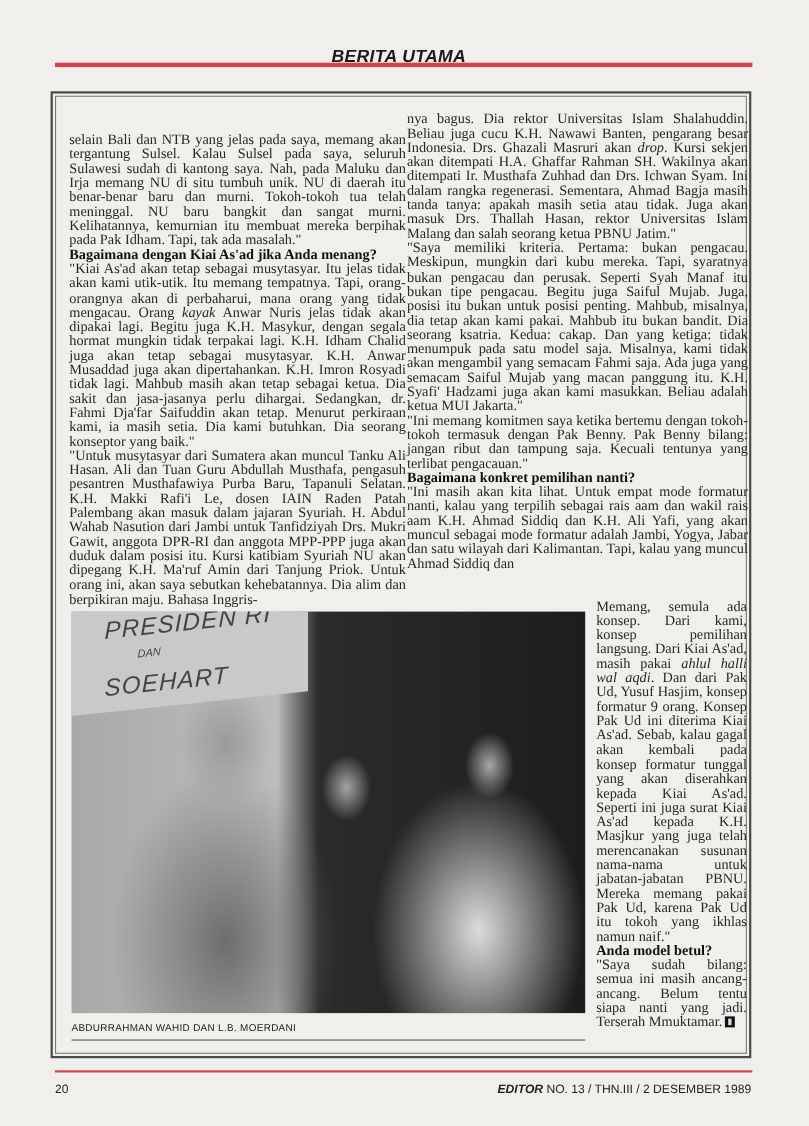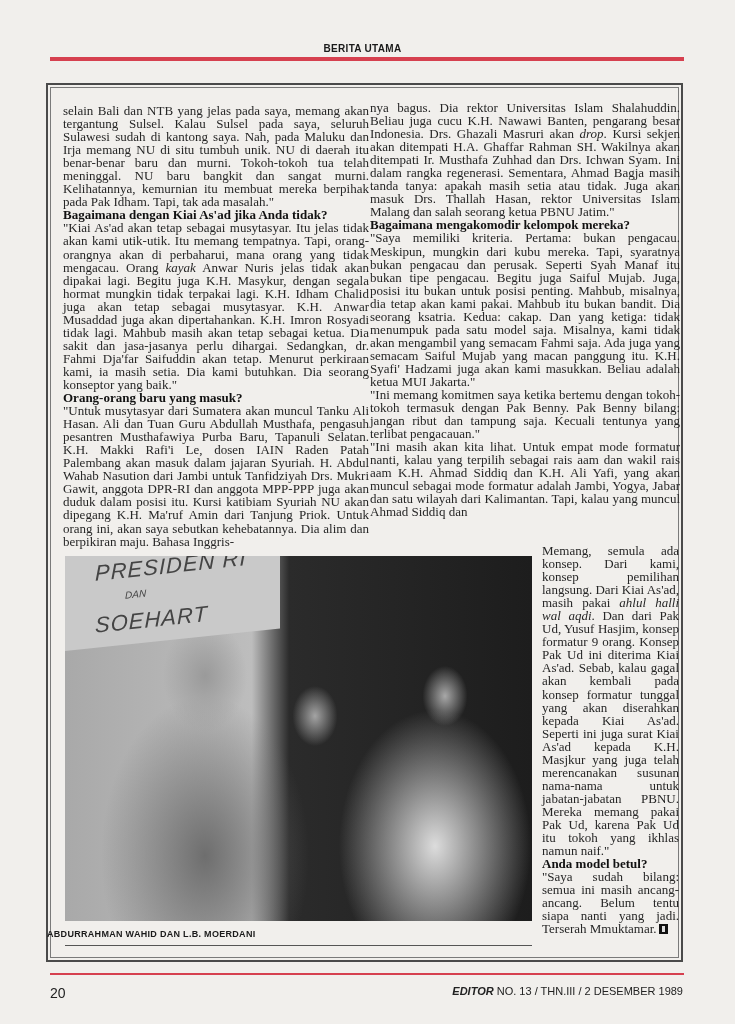--- a/index.html
+++ b/index.html
@@ -6,21 +6,21 @@
   body {
     width:735px; height:1024px; overflow:hidden;
     background:#f1efec;
     font-family:"Liberation Serif","DejaVu Serif",serif;
     color:#222;
     position:relative;
   }
   .section-label {
     position:absolute; top:43px; left:0; width:725px; text-align:center;
     font-family:"Liberation Sans","DejaVu Sans",sans-serif;
-    font-weight:bold; font-size:10px; letter-spacing:0.3px;
+    font-weight:bold; font-style:italic; font-size:16px; letter-spacing:0.3px;
     color:#1a1a1a;
   }
   .rule-top {
     position:absolute; top:57px; left:50px; width:634px; height:4px;
     background:#d6404f;
   }
   .rule-bottom {
     position:absolute; top:973px; left:50px; width:634px; height:2px;
     background:#d6404f;
   }
@@ -33,21 +33,21 @@
     content:""; position:absolute; top:2px; left:2px; right:2px; bottom:2px;
     border:1px solid #7a7a7a;
   }
   .col {
     position:absolute; font-size:13px; line-height:13.05px;
     text-align:justify; color:#262626;
   }
   .col p { margin:0; }
   .col .q { font-weight:bold; color:#111; }
   .col i { font-style:italic; }
-  #col1 { left:63px; top:104px; width:306px; }
+  #col1 { left:63px; top:120px; width:306px; }
   #col2 { left:370px; top:101px; width:310px; }
   #col3 { left:542px; top:544px; width:137px; }
   .end-mark {
     display:inline-block; width:9px; height:10px; background:#111; vertical-align:-1px; margin-left:2px;
     position:relative;
   }
   .end-mark::after { content:""; position:absolute; left:3px; top:2px; width:3px; height:6px; background:#ddd; }
   .photo {
     position:absolute; left:65px; top:556px; width:467px; height:365px;
     background:
@@ -61,56 +61,55 @@
   }
   .banner {
     position:absolute; left:0; top:0; width:215px; height:95px;
     background:#c9c9c9; transform:skewY(-6deg); transform-origin:left top;
     font-family:"Liberation Sans","DejaVu Sans",sans-serif; color:#444; font-style:italic;
   }
   .banner .l1 { position:absolute; left:30px; top:8px; font-size:22px; letter-spacing:1px; }
   .banner .l2 { position:absolute; left:60px; top:40px; font-size:10px; }
   .banner .l3 { position:absolute; left:30px; top:60px; font-size:22px; letter-spacing:1px; }
   .caption {
-    position:absolute; left:47px; top:929px;
+    position:absolute; left:65px; top:929px;
     font-family:"Liberation Sans","DejaVu Sans",sans-serif;
-    font-weight:bold; font-size:9px; letter-spacing:0.3px; color:#1a1a1a;
+    font-weight:normal; font-size:9px; letter-spacing:0.3px; color:#1a1a1a;
   }
   .caption-rule { position:absolute; left:65px; top:945px; width:467px; height:1px; background:#555; }
   .page-num {
     position:absolute; left:50px; top:985px;
-    font-family:"Liberation Sans","DejaVu Sans",sans-serif; font-size:14px; color:#222;
+    font-family:"Liberation Sans","DejaVu Sans",sans-serif; font-size:11px; color:#222;
   }
   .footer-right {
     position:absolute; right:52px; top:985px;
     font-family:"Liberation Sans","DejaVu Sans",sans-serif; font-size:11px; color:#222;
   }
   .footer-right .brand { font-weight:bold; font-style:italic; }
 </style>
 </head>
 <body>
 
 <div class="section-label">BERITA UTAMA</div>
 <div class="rule-top"></div>
 
 <div class="frame"></div>
 
 <div id="col1" class="col">
   <p>selain Bali dan NTB yang jelas pada saya, memang akan tergantung Sulsel. Kalau Sulsel pada saya, seluruh Sulawesi sudah di kantong saya. Nah, pada Maluku dan Irja memang NU di situ tumbuh unik. NU di daerah itu benar-benar baru dan murni. Tokoh-tokoh tua telah meninggal. NU baru bangkit dan sangat murni. Kelihatannya, kemurnian itu membuat mereka berpihak pada Pak Idham. Tapi, tak ada masalah."</p>
-  <p class="q">Bagaimana dengan Kiai As'ad jika Anda tidak?</p>
+  <p class="q">Bagaimana dengan Kiai As'ad jika Anda menang?</p>
   <p><span>"Kiai As'ad akan tetap sebagai musytasyar. Itu jelas tidak akan kami utik-utik. Itu memang tempatnya. Tapi, orang-orangnya akan di perbaharui, mana orang yang tidak mengacau. Orang </span><i>kayak</i><span> Anwar Nuris jelas tidak akan dipakai lagi. Begitu juga K.H. Masykur, dengan segala hormat mungkin tidak terpakai lagi. K.H. Idham Chalid juga akan tetap sebagai musytasyar. K.H. Anwar Musaddad juga akan dipertahankan. K.H. Imron Rosyadi tidak lagi. Mahbub masih akan tetap sebagai ketua. Dia sakit dan jasa-jasanya perlu dihargai. Sedangkan, dr. Fahmi Dja'far Saifuddin akan tetap. Menurut perkiraan kami, ia masih setia. Dia kami butuhkan. Dia seorang konseptor yang baik."</span></p>
-  <p class="q">Orang-orang baru yang masuk?</p>
   <p>"Untuk musytasyar dari Sumatera akan muncul Tanku Ali Hasan. Ali dan Tuan Guru Abdullah Musthafa, pengasuh pesantren Musthafawiya Purba Baru, Tapanuli Selatan. K.H. Makki Rafi'i Le, dosen IAIN Raden Patah Palembang akan masuk dalam jajaran Syuriah. H. Abdul Wahab Nasution dari Jambi untuk Tanfidziyah Drs. Mukri Gawit, anggota DPR-RI dan anggota MPP-PPP juga akan duduk dalam posisi itu. Kursi katibiam Syuriah NU akan dipegang K.H. Ma'ruf Amin dari Tanjung Priok. Untuk orang ini, akan saya sebutkan kehebatannya. Dia alim dan berpikiran maju. Bahasa Inggris-</p>
 </div>
 
 <div id="col2" class="col">
   <p><span>nya bagus. Dia rektor Universitas Islam Shalahuddin. Beliau juga cucu K.H. Nawawi Banten, pengarang besar Indonesia. Drs. Ghazali Masruri akan </span><i>drop</i><span>. Kursi sekjen akan ditempati H.A. Ghaffar Rahman SH. Wakilnya akan ditempati Ir. Musthafa Zuhhad dan Drs. Ichwan Syam. Ini dalam rangka regenerasi. Sementara, Ahmad Bagja masih tanda tanya: apakah masih setia atau tidak. Juga akan masuk Drs. Thallah Hasan, rektor Universitas Islam Malang dan salah seorang ketua PBNU Jatim."</span></p>
-  <p class="q">Bagaimana mengakomodir kelompok mereka?</p>
   <p>"Saya memiliki kriteria. Pertama: bukan pengacau. Meskipun, mungkin dari kubu mereka. Tapi, syaratnya bukan pengacau dan perusak. Seperti Syah Manaf itu bukan tipe pengacau. Begitu juga Saiful Mujab. Juga, posisi itu bukan untuk posisi penting. Mahbub, misalnya, dia tetap akan kami pakai. Mahbub itu bukan bandit. Dia seorang ksatria. Kedua: cakap. Dan yang ketiga: tidak menumpuk pada satu model saja. Misalnya, kami tidak akan mengambil yang semacam Fahmi saja. Ada juga yang semacam Saiful Mujab yang macan panggung itu. K.H. Syafi' Hadzami juga akan kami masukkan. Beliau adalah ketua MUI Jakarta."</p>
   <p>"Ini memang komitmen saya ketika bertemu dengan tokoh-tokoh termasuk dengan Pak Benny. Pak Benny bilang: jangan ribut dan tampung saja. Kecuali tentunya yang terlibat pengacauan."</p>
+  <p class="q">Bagaimana konkret pemilihan nanti?</p>
   <p>"Ini masih akan kita lihat. Untuk empat mode formatur nanti, kalau yang terpilih sebagai rais aam dan wakil rais aam K.H. Ahmad Siddiq dan K.H. Ali Yafi, yang akan muncul sebagai mode formatur adalah Jambi, Yogya, Jabar dan satu wilayah dari Kalimantan. Tapi, kalau yang muncul Ahmad Siddiq dan</p>
 </div>
 
 <div id="col3" class="col">
   <p><span>Memang, semula ada konsep. Dari kami, konsep pemilihan langsung. Dari Kiai As'ad, masih pakai </span><i>ahlul halli wal aqdi</i><span>. Dan dari Pak Ud, Yusuf Hasjim, konsep formatur 9 orang. Konsep Pak Ud ini diterima Kiai As'ad. Sebab, kalau gagal akan kembali pada konsep formatur tunggal yang akan diserahkan kepada Kiai As'ad. Seperti ini juga surat Kiai As'ad kepada K.H. Masjkur yang juga telah merencanakan susunan nama-nama untuk jabatan-jabatan PBNU. Mereka memang pakai Pak Ud, karena Pak Ud itu tokoh yang ikhlas namun naif."</span></p>
   <p class="q">Anda model betul?</p>
   <p><span>"Saya sudah bilang: semua ini masih ancang-ancang. Belum tentu siapa nanti yang jadi. Terserah Mmuktamar.</span><span class="end-mark"></span></p>
 </div>
 
 <div class="photo">

